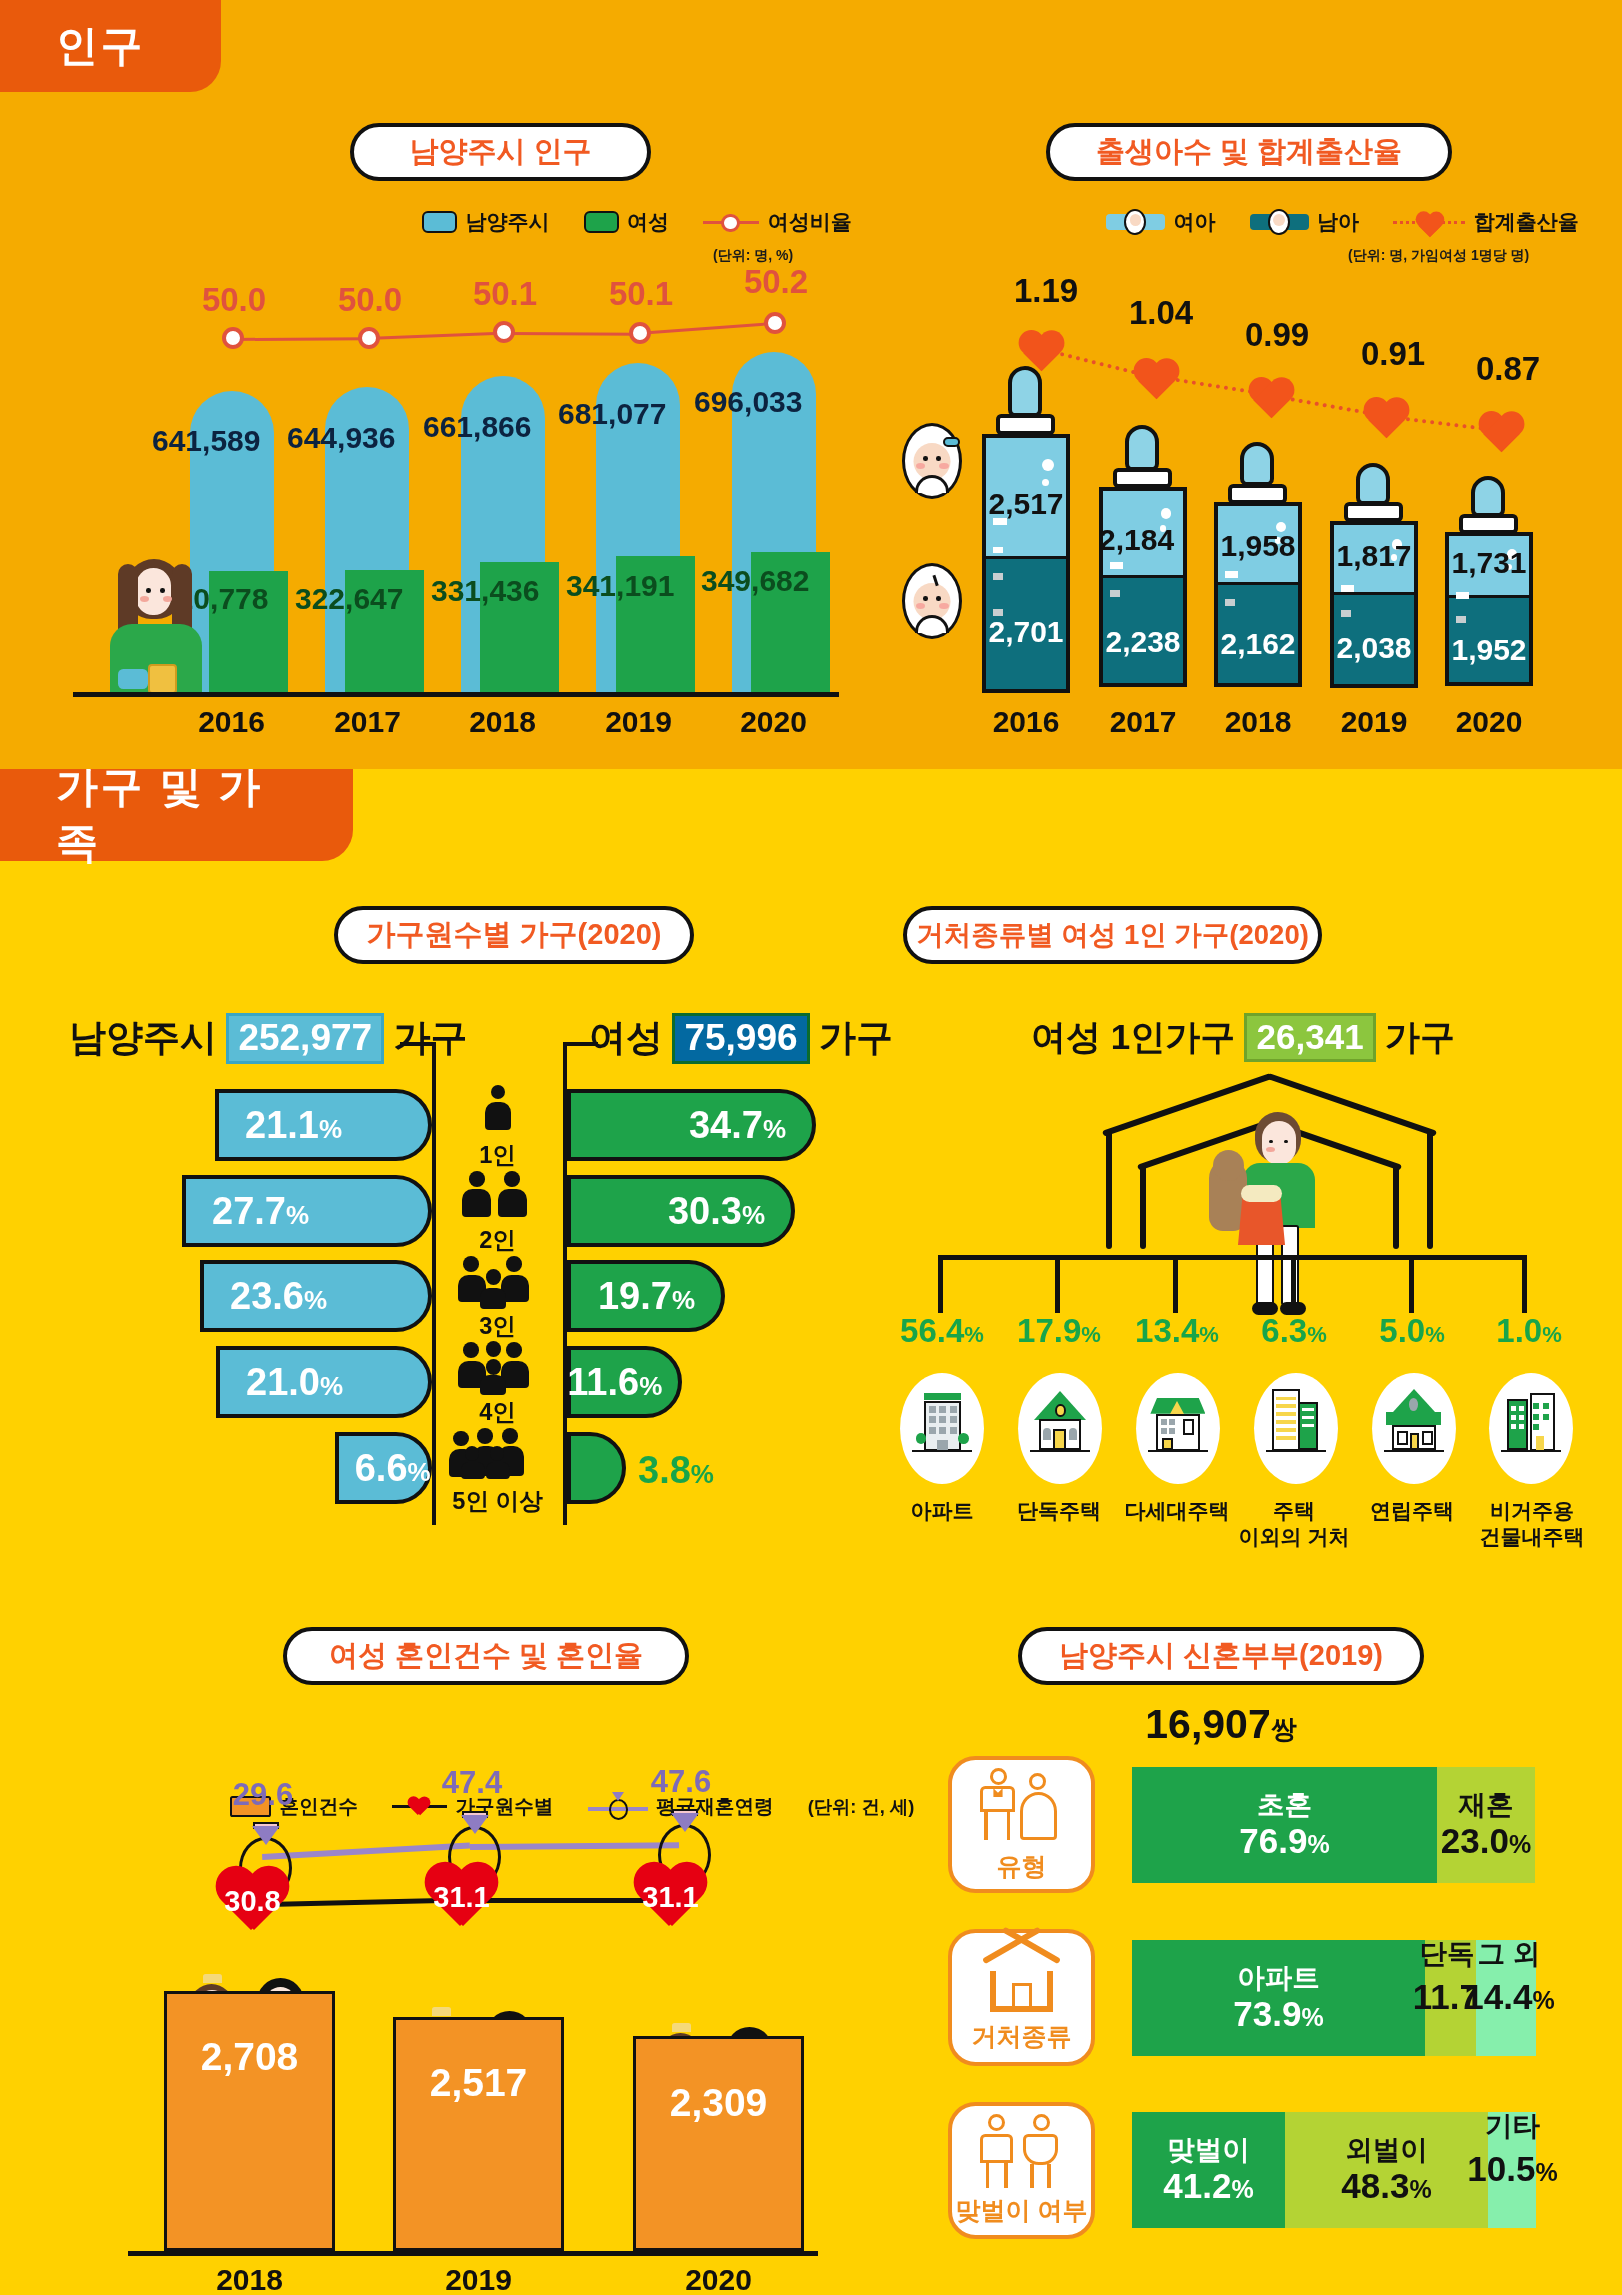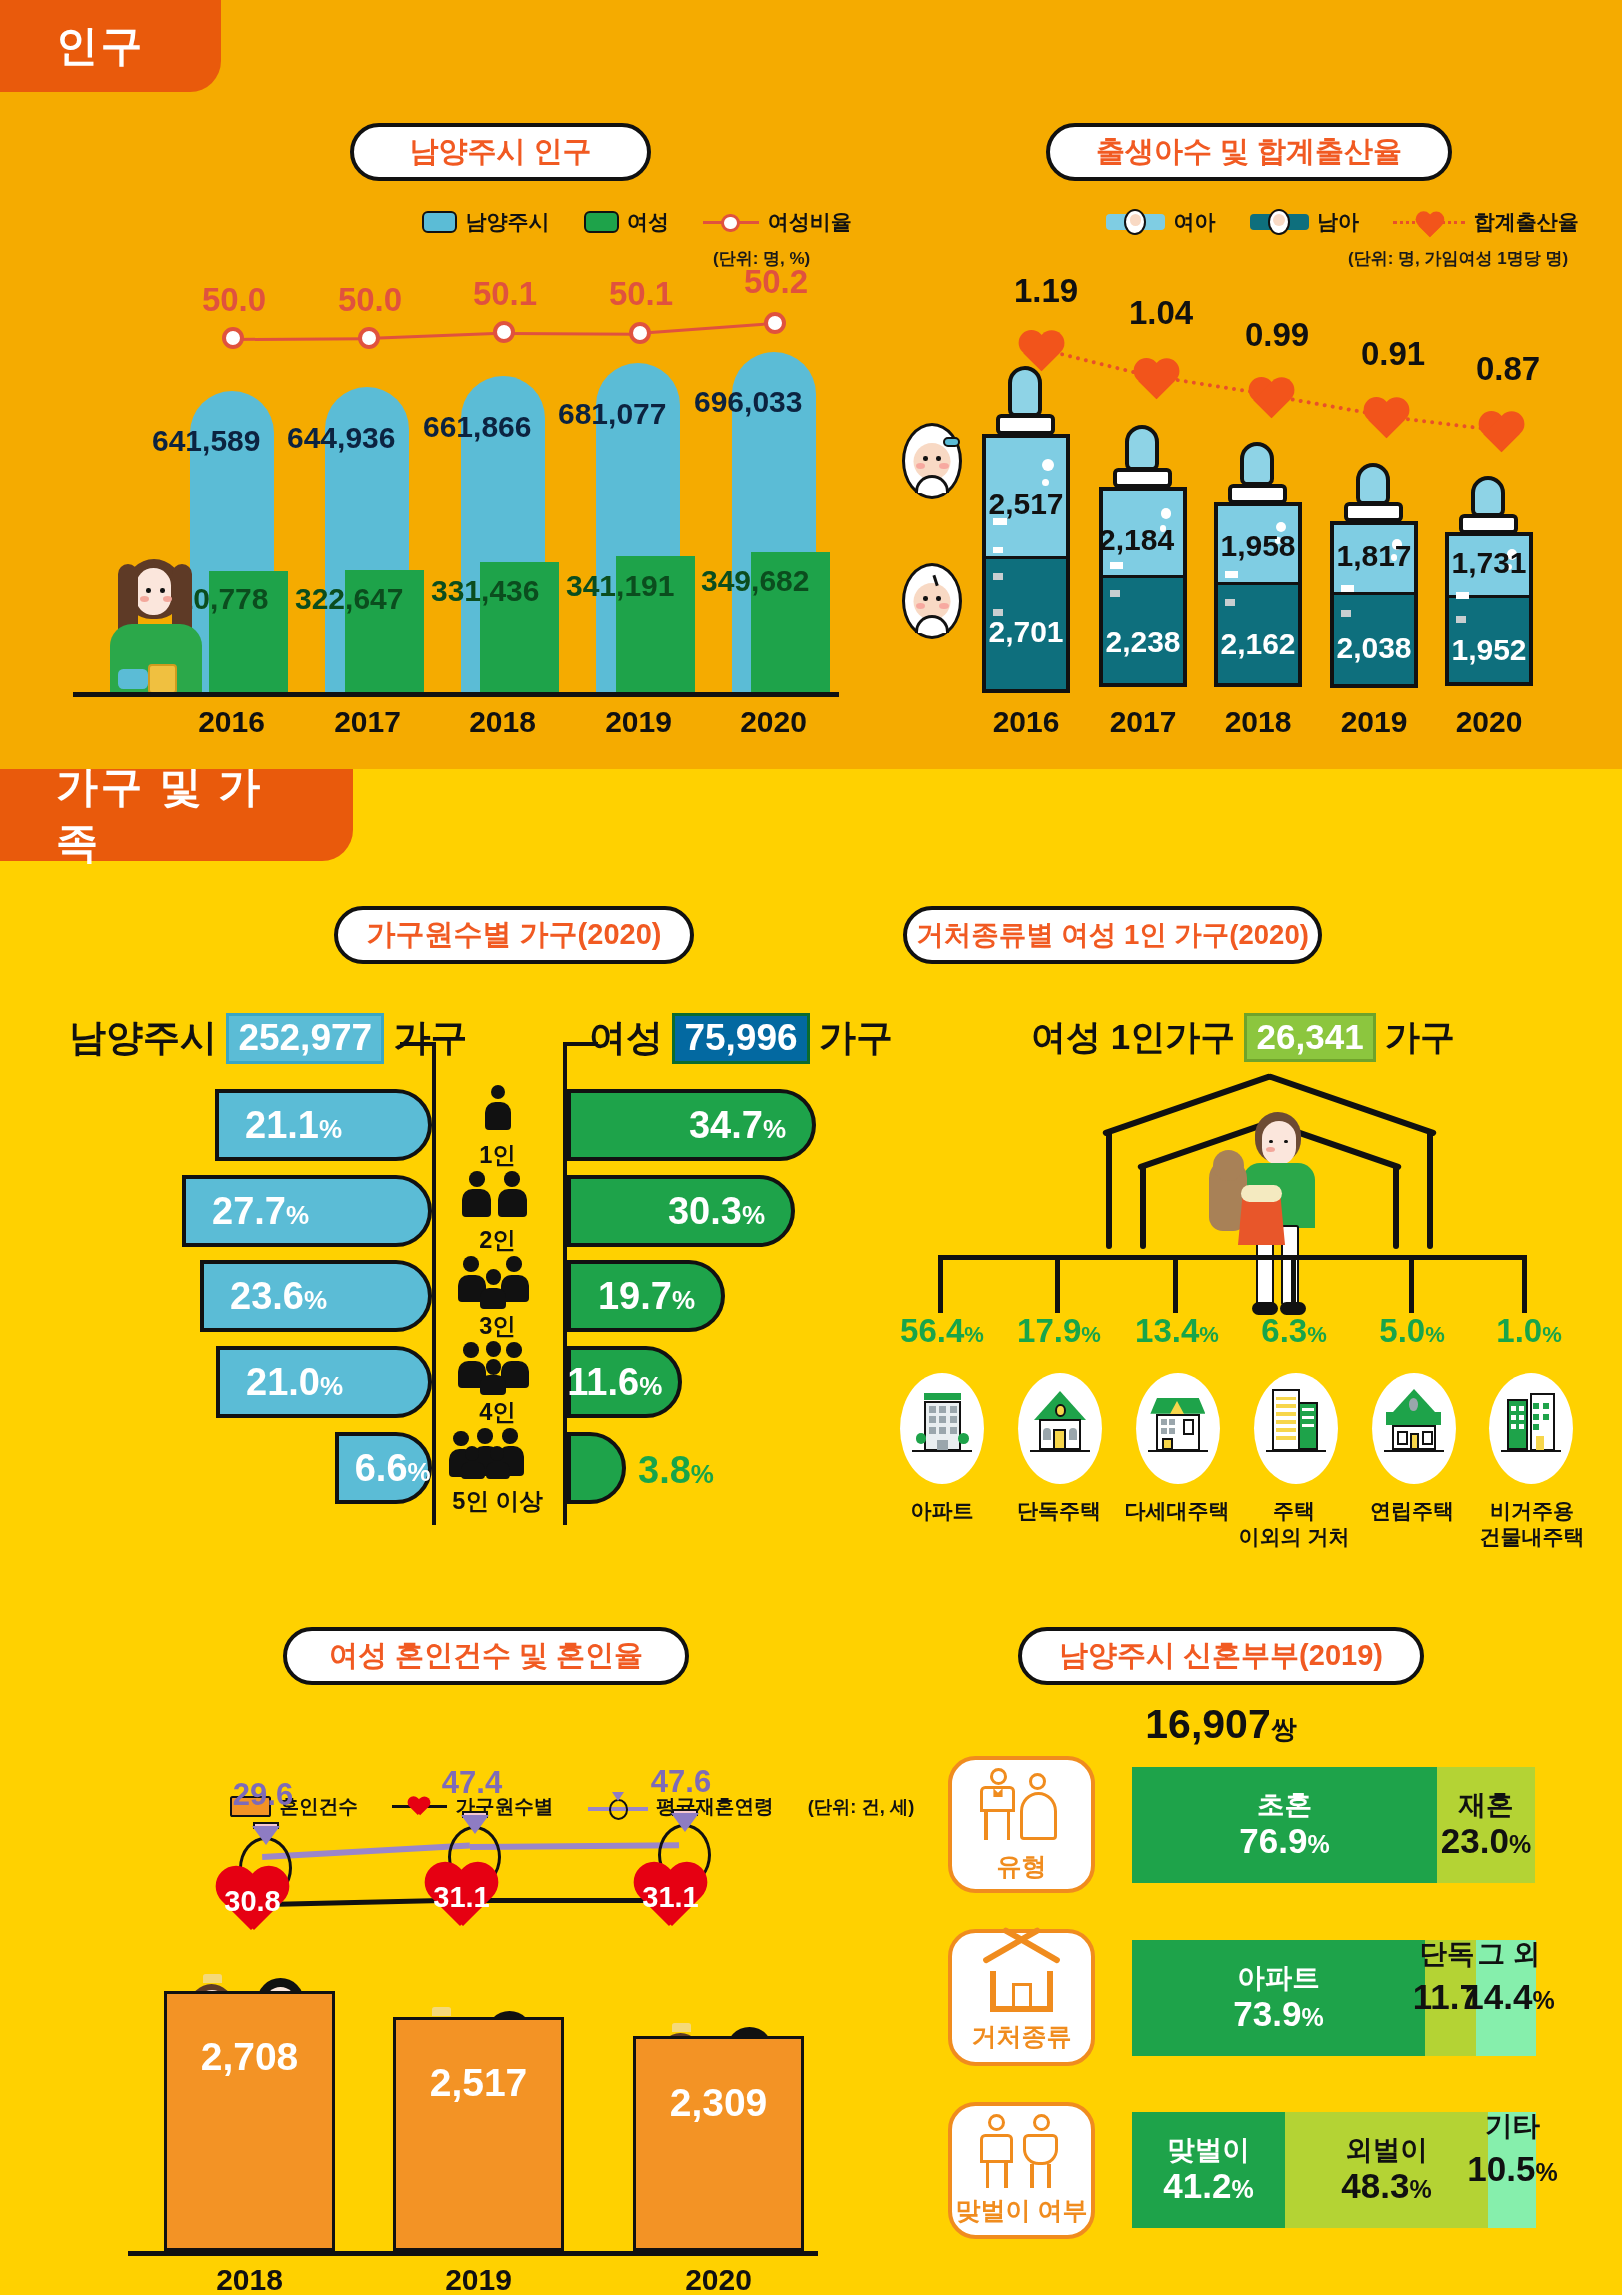--- a/index.html
+++ b/index.html
@@ -28,21 +28,21 @@
   .pill{
     position:absolute;
     background:#fff;border:4.6px solid #111;
     border-radius:59px;
     display:flex;align-items:center;justify-content:center;
     color:#F15A22;font-weight:bold;
     box-sizing:border-box;
     white-space:nowrap;
   }
 
-  .unit{position:absolute;font-size:17px;color:#1a1a1a;font-weight:bold;}
+  .unit{position:absolute;font-size:14px;color:#1a1a1a;font-weight:bold;}
   .legend{position:absolute;display:flex;align-items:center;gap:10.5px;font-size:21px;font-weight:bold;color:#111;}
   .legend .sw{width:35px;height:22px;border:2.6px solid #111;border-radius:5.9px;box-sizing:border-box;}
   .legend .grp{display:flex;align-items:center;gap:8.5px;margin-right:23.6px;}
 
   .axis{position:absolute;background:#111;}
 
   
   .c1bar-out{position:absolute;background:#5BBCD6;border-radius:85px 85px 0 0;}
   .c1bar-in{position:absolute;background:#1EA34A;}
   .c1lbl-t{position:absolute;font-size:30px;font-weight:bold;color:#0C2340;white-space:nowrap;}

